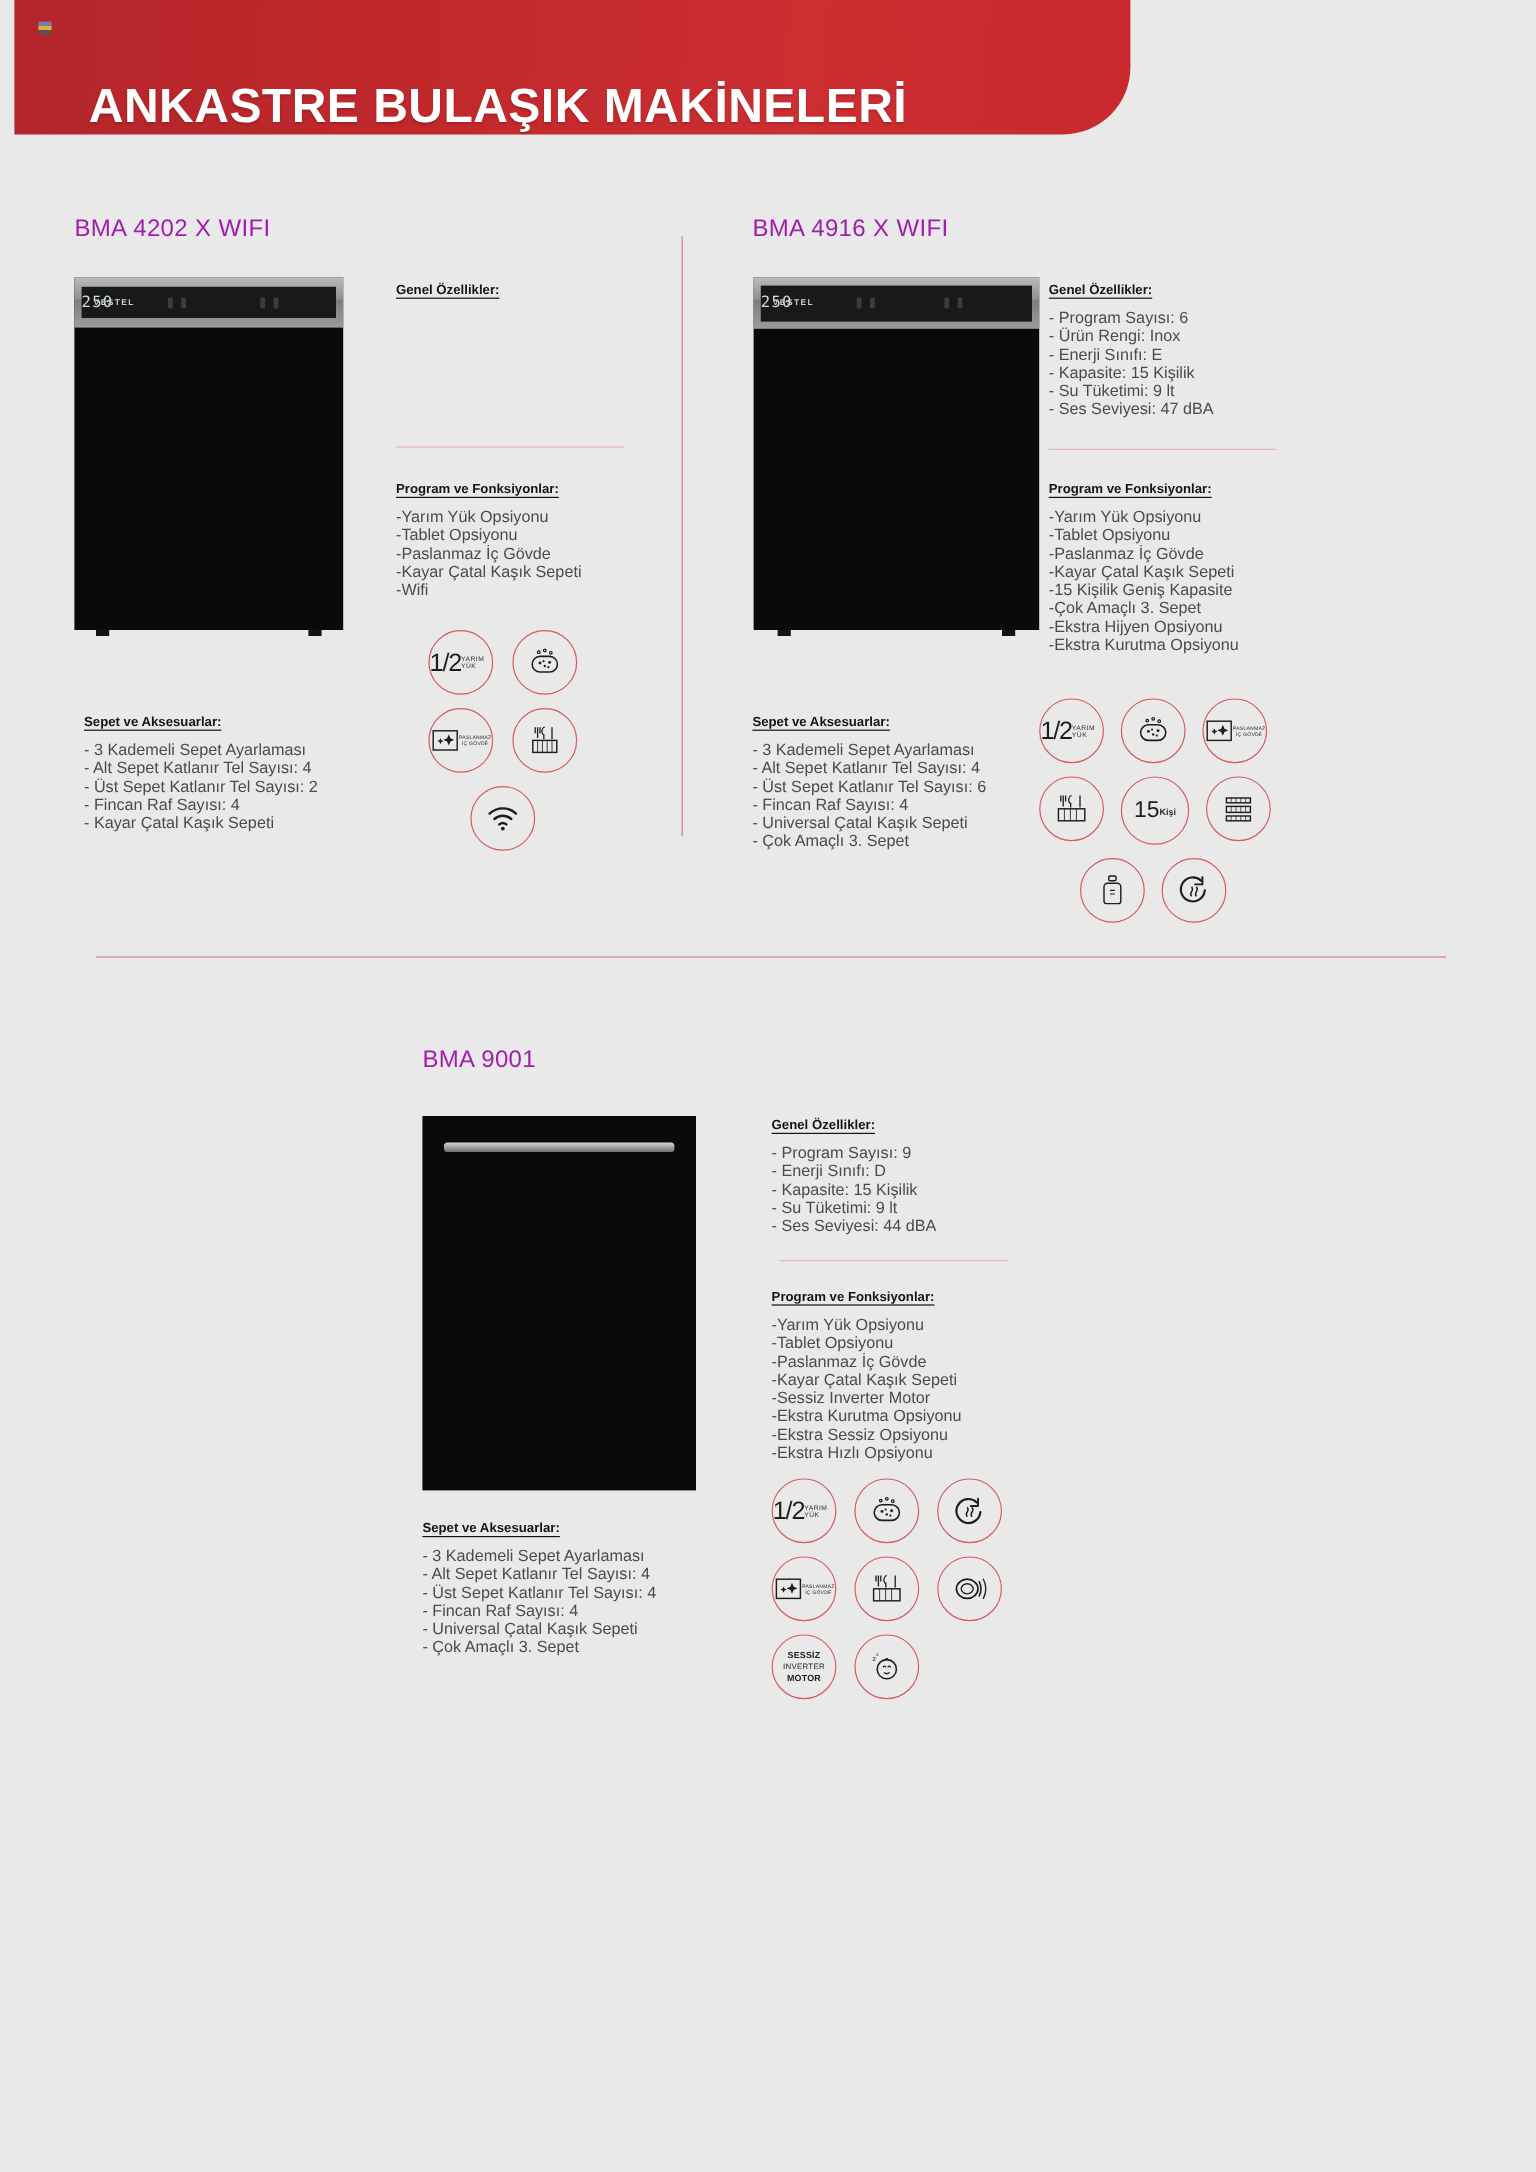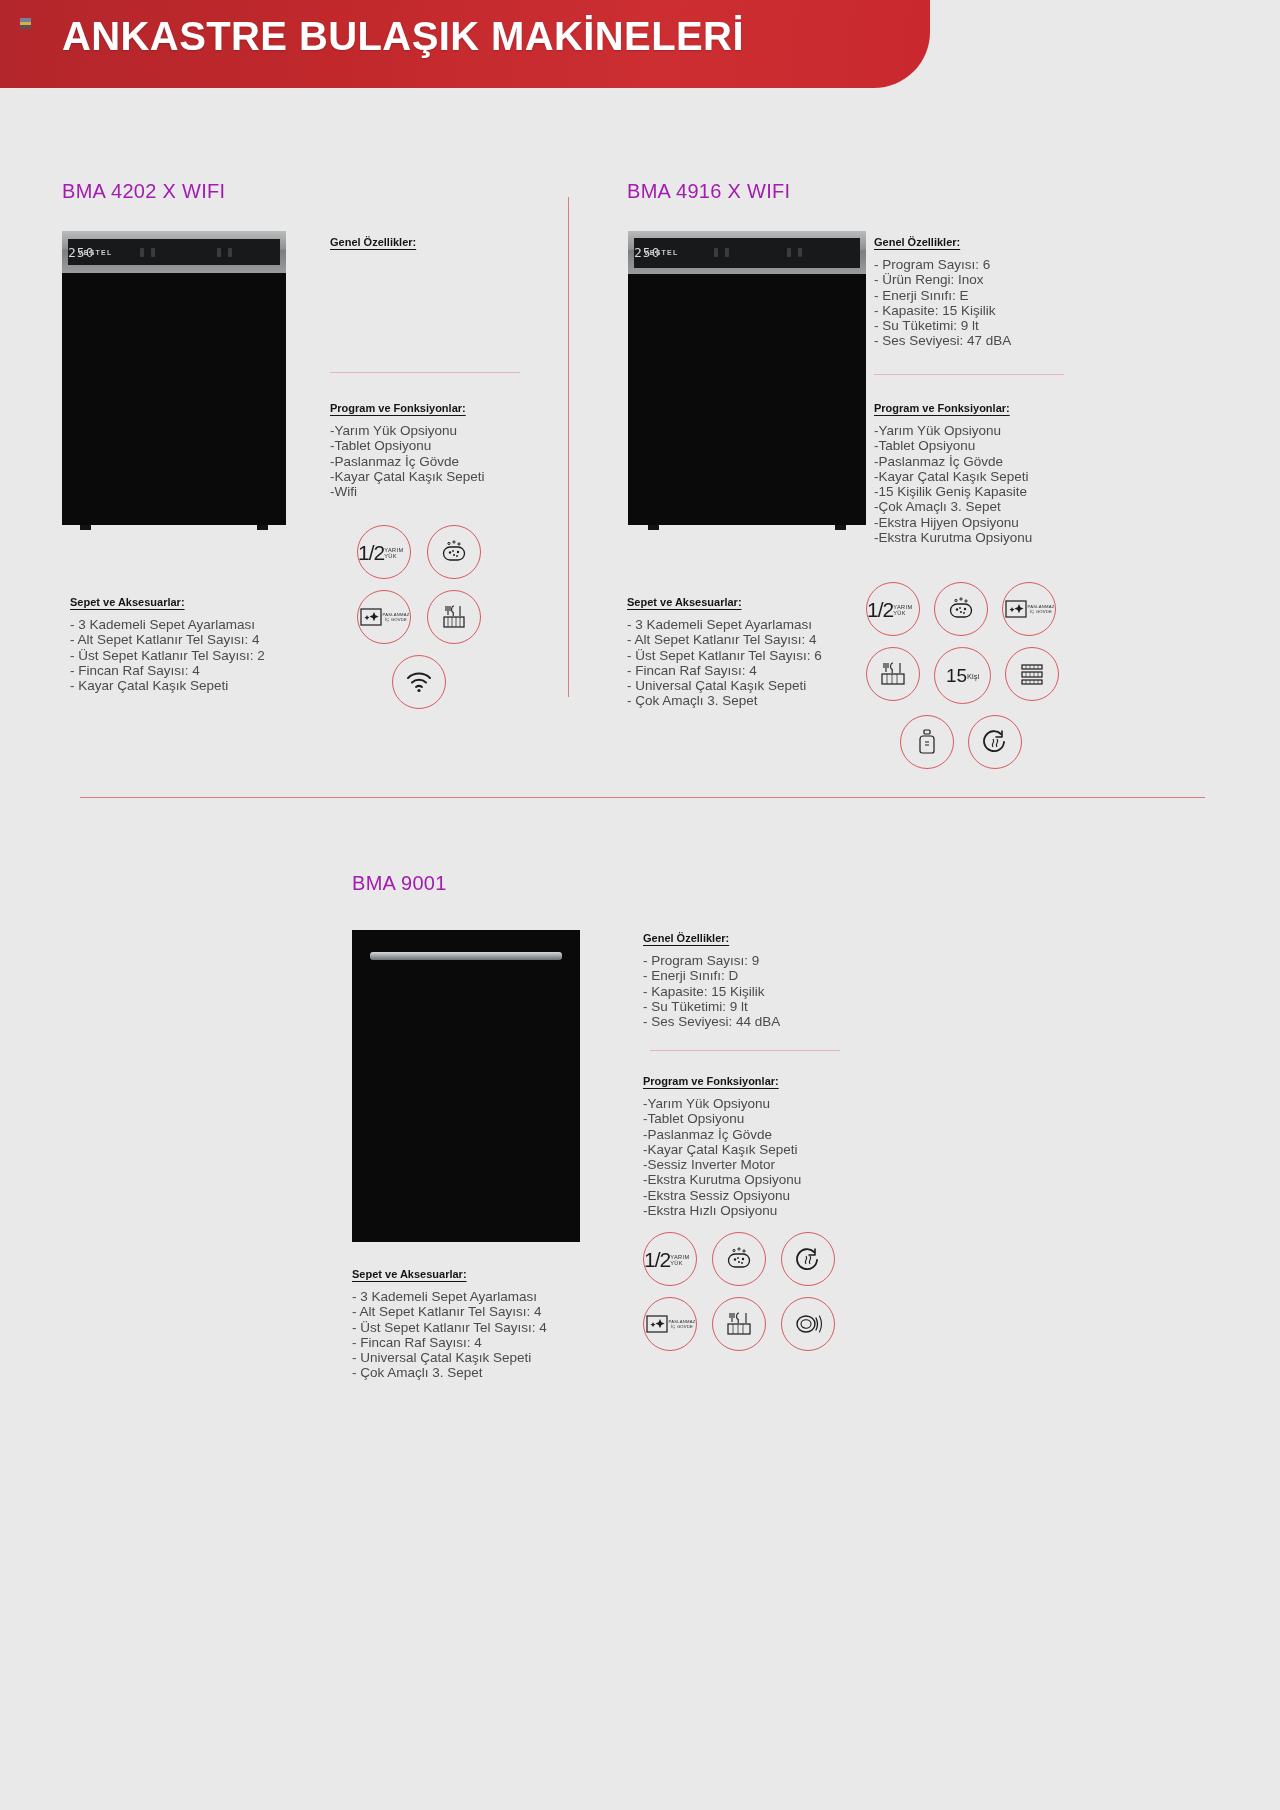--- a/index.html
+++ b/index.html
@@ -9,27 +9,27 @@
     height: 1810px;
     background: #e9e9e9;
     font-family: "Liberation Sans", sans-serif;
     position: relative;
     overflow: hidden;
   }
 
   
   .header-banner {
     position: absolute;
-    top: 0; left: 0;
+    top: 0; left: 12px;
     width: 930px;
-    height: 88px;
+    height: 112px;
     background: linear-gradient(95deg, #b3262b 0%, #c0282c 35%, #cc2e32 70%, #c9292e 100%);
     border-bottom-right-radius: 56px;
     display: flex;
-    align-items: flex-start;
+    align-items: flex-end;
   }
   .header-title {
     color: #ffffff;
     font-size: 40px;
     font-weight: bold;
     letter-spacing: 0.4px;
     margin-left: 62px;
     margin-top: 14px;
     text-shadow: 0 1px 2px rgba(0,0,0,0.18);
   }
@@ -137,21 +137,21 @@
     flex-direction: row;
     align-items: center;
     justify-content: center;
     background: transparent;
     flex: 0 0 auto;
   }
   .ico-big { width: 57px; height: 57px; }
   .ico .half { font-size: 21px; color: #1d1d1d; line-height: 1; font-weight: 400; letter-spacing: -1px;}
   .ico .half-sub { font-size: 5.6px; color: #2b2b2b; letter-spacing: .4px; margin-top: 2px; }
   .ico .num { font-size: 19px; color: #1d1d1d; line-height: 1; }
-  .ico .num-sub { font-size: 7.5px; color: #2b2b2b; margin-top: 1px; }
+  .ico .num-sub { font-size: 7.5px; color: #2b2b2b; margin-top: 1px; font-weight: bold; }
   .ico svg { display: block; }
   .ico .mini-label {
     font-size: 4.2px; color: #2b2b2b; letter-spacing: .2px;
     line-height: 1.15; text-align: center; margin-top: 1px;
   }
   .ico-text {
     font-size: 7.4px; font-weight: bold; color: #1d1d1d;
     text-align: center; line-height: 1.25; letter-spacing: .2px;
   }
   .ico-text .mid { font-weight: normal; font-size: 6.6px; }
@@ -519,16 +519,36 @@
         </div>
         <div class="ico">
           <svg width="30" height="24" viewBox="0 0 30 24">
             <ellipse cx="13" cy="12" rx="9" ry="8" fill="none" stroke="#1d1d1d" stroke-width="1.4"></ellipse>
             <ellipse cx="13" cy="12" rx="5" ry="4.2" fill="none" stroke="#1d1d1d" stroke-width="1.1"></ellipse>
             <path d="M23 6 q3 6 0 12" stroke="#1d1d1d" stroke-width="1.3" fill="none" stroke-linecap="round"></path>
             <path d="M26.5 4 q4 8 0 16" stroke="#1d1d1d" stroke-width="1.1" fill="none" stroke-linecap="round"></path>
           </svg>
         </div>
       </div>
+      <div style="display:flex; gap:15px; margin-top:11px;">
+        <div class="ico">
+          <span class="ico-text">
+            <span>SESSİZ</span><br>
+            <span class="mid">INVERTER</span><br>
+            <span>MOTOR</span>
+          </span>
+        </div>
+        <div class="ico">
+          <svg width="28" height="26" viewBox="0 0 28 26">
+            <circle cx="14" cy="15" r="8" fill="none" stroke="#1d1d1d" stroke-width="1.3"></circle>
+            <path d="M11 13 q1 -1.2 2 0" stroke="#1d1d1d" stroke-width="1.1" fill="none" stroke-linecap="round"></path>
+            <path d="M15 13 q1 -1.2 2 0" stroke="#1d1d1d" stroke-width="1.1" fill="none" stroke-linecap="round"></path>
+            <path d="M12 18 q2 1.6 4 0" stroke="#1d1d1d" stroke-width="1.1" fill="none" stroke-linecap="round"></path>
+            <path d="M13 7 q1 -2 2 0" stroke="#1d1d1d" stroke-width="1" fill="none"></path>
+            <text x="2" y="8" font-size="6" fill="#1d1d1d" font-family="Liberation Sans">z</text>
+            <text x="5" y="4" font-size="4.5" fill="#1d1d1d" font-family="Liberation Sans">z</text>
+          </svg>
+        </div>
+      </div>
     </div>
   </div>
 
 </div>
 
 </body></html>

